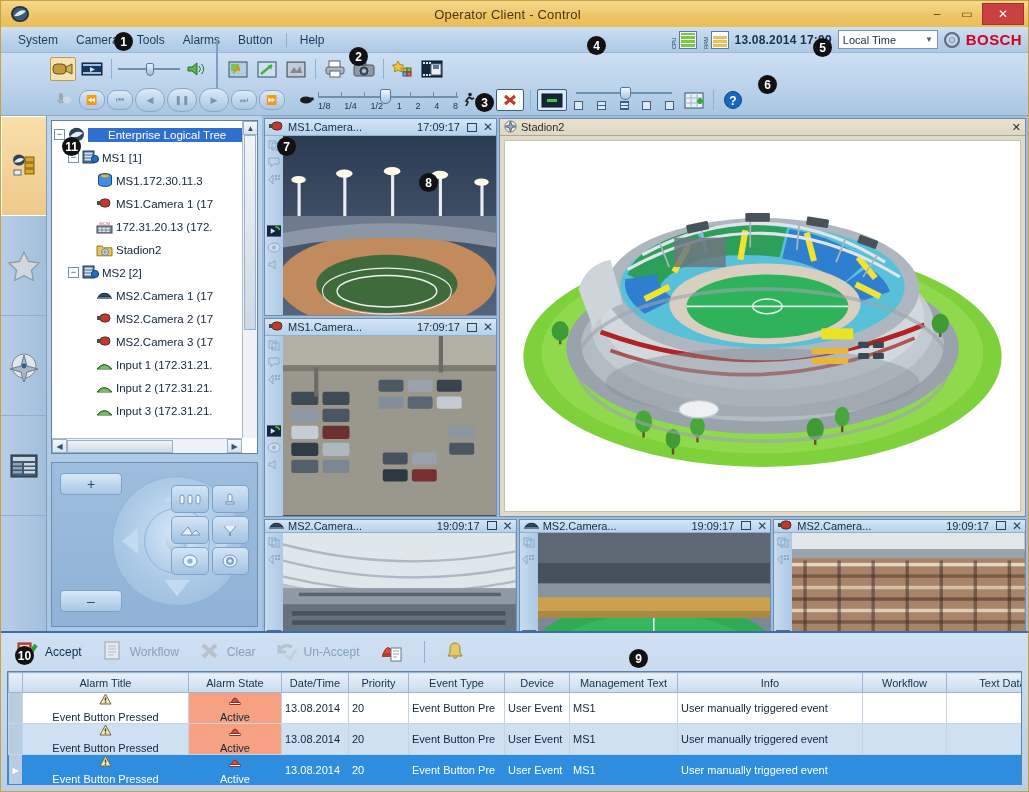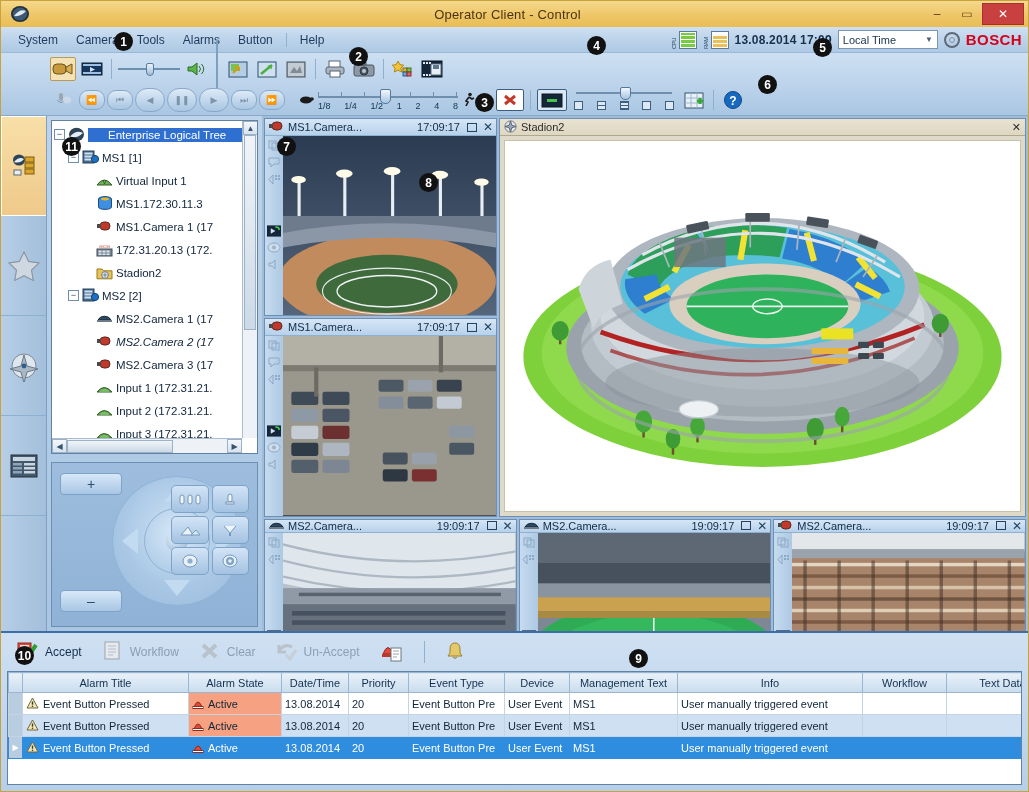--- a/index.html
+++ b/index.html
@@ -240,21 +240,21 @@
     font-size:11px;
   }
   table.alarms td{ border:1px solid #c5d4e3; height:22px; padding:0 3px;
                    color:#10253a; white-space:nowrap; overflow:hidden;}
   tr.r-odd td{ background:#fff; }
   tr.r-even td{ background:#cfe0f2; }
   tr.r-sel td{ background:#2f8de0; color:#fff; border-color:#2f8de0;}
   td.state{ background:#f5a182 !important; }
   tr.r-sel td.state{ background:#2f8de0 !important; }
   td.sel-col{ width:14px; background:#b9cde1 !important; text-align:center;}
-  .cellflex{ display:flex;align-items:center;gap:4px; }
+  .cellflex{ display:flex;align-items:center;gap:4px;flex-direction:column; }
 
   
   .badge{ position:absolute; width:19px;height:19px;border-radius:50%;
           background:#111; color:#fff; font-size:12px; font-weight:bold;
           display:flex;align-items:center;justify-content:center;
           z-index:50; font-family:"Liberation Sans",sans-serif;}
 </style>
 </head>
 <body>
 
@@ -574,30 +574,20 @@
                       <rect x="2.5" y="8.5" width="8" height="2"></rect>
                     </g>
                     <circle cx="13" cy="9" r="3.6" fill="#1f6fc4" stroke="#12456f"></circle>
                   </svg>
                 </span>
                 <span class="tlabel">MS1 [1]</span>
               </div>
               <div class="tnode" style="padding-left: 28px;">
                 <span class="nolead"></span>
                 <span class="tico">
-                  <svg width="17" height="13" viewBox="0 0 17 13">
-                    <path d="M1 11 q7 -10 15 0Z" fill="#6fb05a" stroke="#2f5d23"></path>
-                    <text x="8.5" y="10" font-size="6" text-anchor="middle" fill="#1f4a16" font-family="Liberation Sans">V</text>
-                  </svg>
-                </span>
-                <span class="tlabel">Virtual Input 1</span>
-              </div>
-              <div class="tnode" style="padding-left: 28px;">
-                <span class="nolead"></span>
-                <span class="tico">
                   <svg width="16" height="15" viewBox="0 0 16 15">
                     <ellipse cx="8" cy="3" rx="6.5" ry="2.4" fill="#2f7fd0" stroke="#1a4c80"></ellipse>
                     <path d="M1.5 3 v8 a6.5 2.4 0 0 0 13 0 V3" fill="#3f8fe0" stroke="#1a4c80"></path>
                     <ellipse cx="8" cy="3" rx="4" ry="1.4" fill="#e8b62c"></ellipse>
                   </svg>
                 </span>
                 <span class="tlabel">MS1.172.30.11.3</span>
               </div>
               <div class="tnode" style="padding-left: 28px;">
                 <span class="nolead"></span>
@@ -656,21 +646,21 @@
               <div class="tnode" style="padding-left: 28px;">
                 <span class="nolead"></span>
                 <span class="tico">
                   <svg width="17" height="11" viewBox="0 0 17 11">
                     <path d="M2 7 a7 6 0 0 1 13 0Z" fill="#2e4a63" stroke="#16293a"></path>
                     <rect x="1" y="7" width="15" height="2" fill="#6d7b88"></rect>
                   </svg>
                 </span>
                 <span class="tlabel">MS2.Camera 1 (17</span>
               </div>
-              <div class="tnode" style="padding-left: 28px; font-style: italic;">
+              <div class="tnode" style="padding-left: 28px;">
                 <span class="nolead"></span>
                 <span class="tico">
                   <svg width="17" height="11" viewBox="0 0 17 11">
                     <rect x="4" y="1" width="10" height="8" rx="4" fill="#c0392b" stroke="#5d2a1f"></rect>
                     <rect x="1" y="3" width="4" height="4" fill="#4a4a4a"></rect>
                   </svg>
                 </span>
                 <span class="tlabel">MS2.Camera 2 (17</span>
               </div>
               <div class="tnode" style="padding-left: 28px;">

